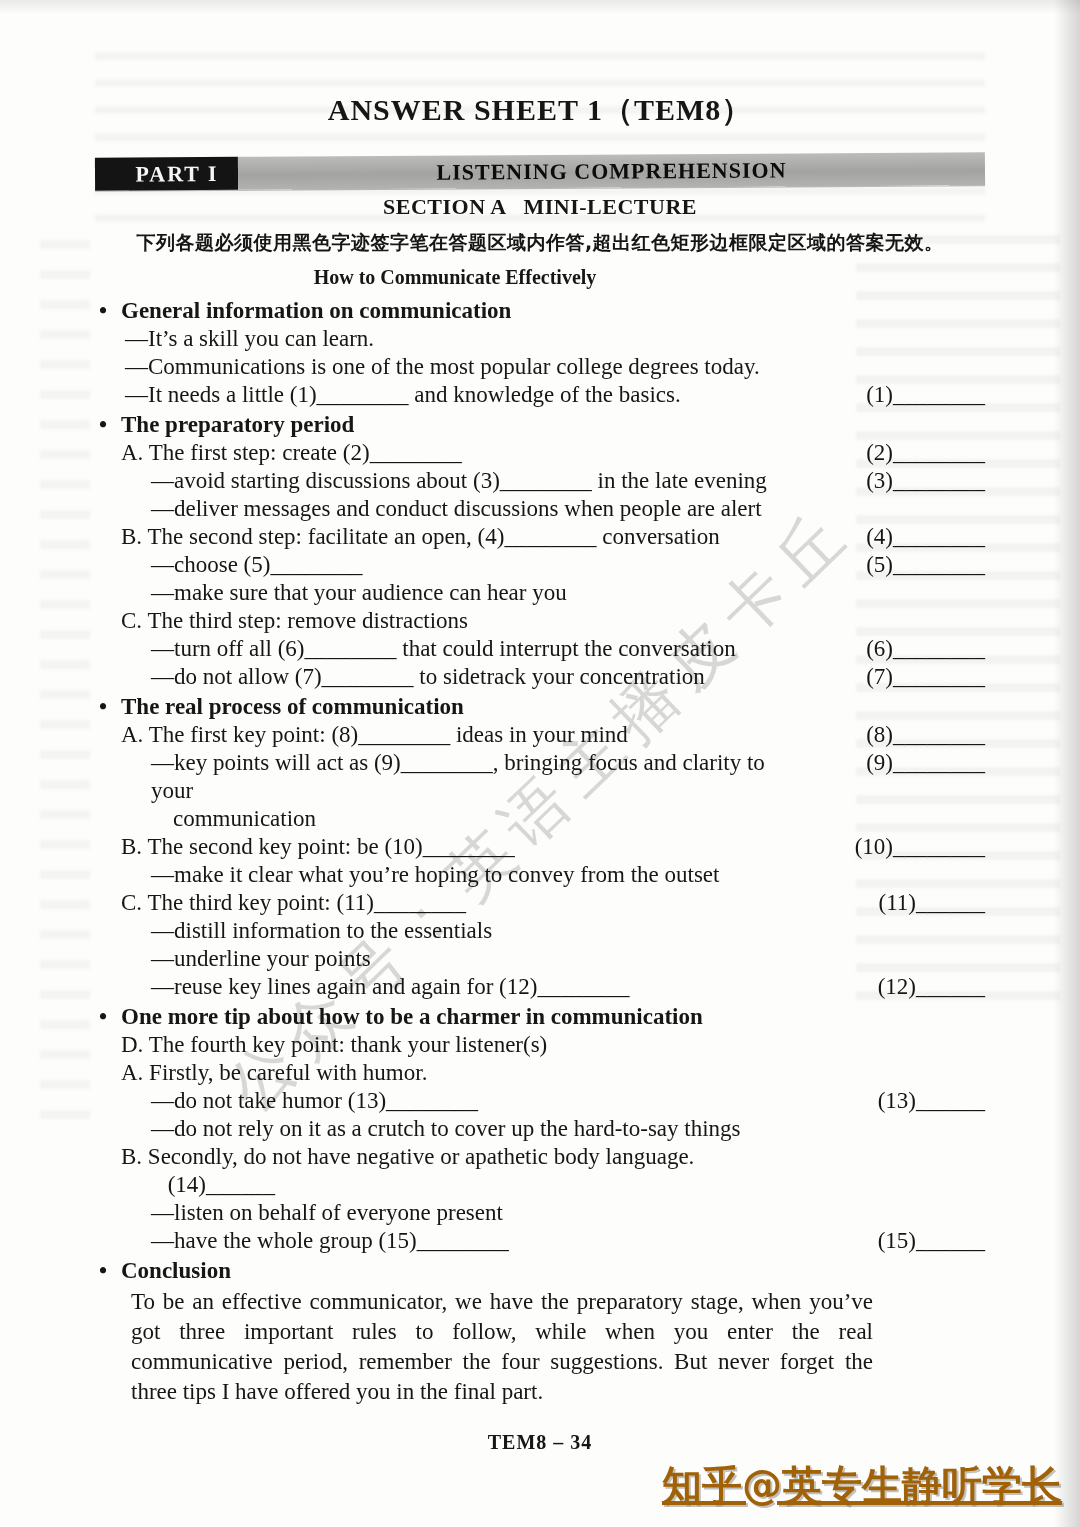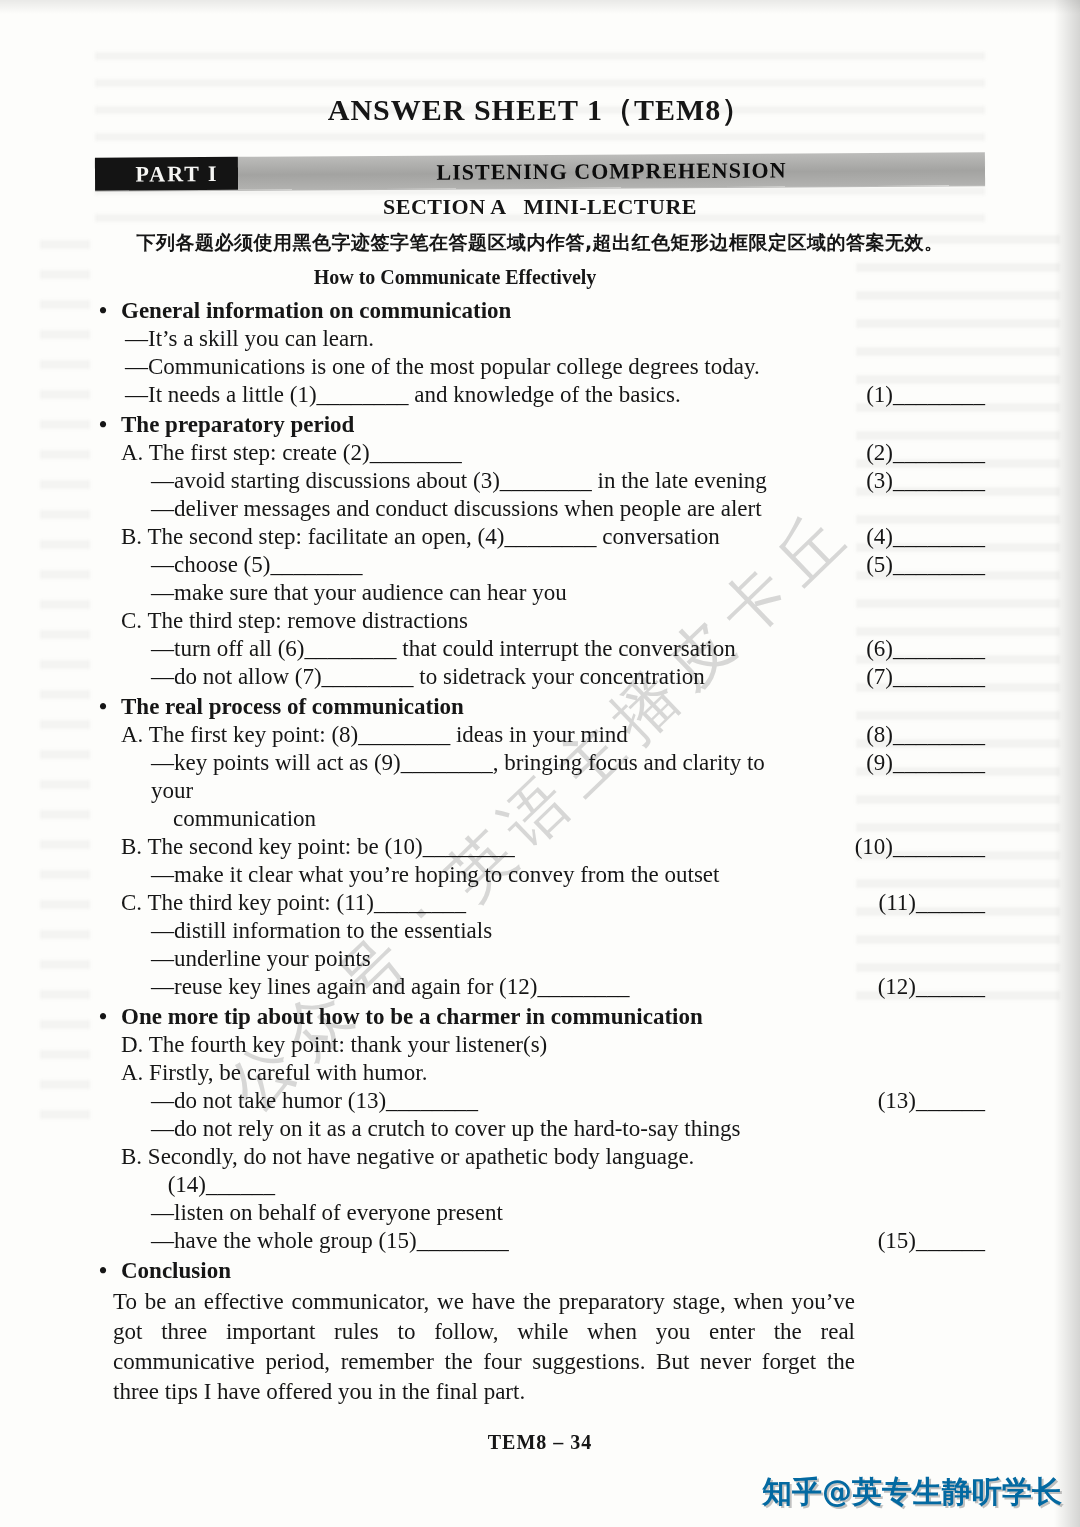--- a/index.html
+++ b/index.html
@@ -38,23 +38,24 @@
   .wm-diag {
     position:absolute; left:50%; top:53%; z-index:1;
     transform:translate(-50%,-50%) rotate(-44deg);
     font-size:64px; letter-spacing:12px; white-space:nowrap;
     color:#8d8d8d; opacity:.33;
     font-family:"DejaVu Sans", sans-serif;
     pointer-events:none;
   }
   .wm-corner {
     position:absolute; right:18px; bottom:14px; z-index:4;
-    font-size:30px; font-weight:bold; color:#0369a1;
+    font-size:40px; font-weight:bold; color:#a16207;
     font-family:"DejaVu Sans", sans-serif;
     text-shadow:2px 2px 0 rgba(120,120,120,.45);
+    text-decoration:underline;
   }
 
   .inner { position:relative; z-index:2; padding:78px 95px 0 95px; }
 
   .sheet-title {
     margin:12px; text-align:center;
     font-size:30px; font-weight:bold; letter-spacing:1px;
   }
 
   .banner {
@@ -93,21 +94,21 @@
   .row .t { flex:1 1 auto; }
   .row .ans { flex:0 0 128px; text-align:right; padding-left:4px; white-space:nowrap;margin-left:48px; }
 
   .lv-h { margin-top:2px; }
   .lv-h .t { font-weight:bold; }
   .lv-h .t::before { content:"•"; display:inline-block; width:22px; padding-left:4px; }
   .lv-d1 .t { padding-left:30px; }
   .lv-a  .t { padding-left:26px; }
   .lv-d2 .t { padding-left:56px; }
   .lv-cont .t { padding-left:78px; }
-  .lv-p .t  { flex:0 0 auto; width:742px; margin-left:18px; text-align:justify; line-height:30px; padding-top:2px; }
+  .lv-p .t  { flex:0 0 auto; width:742px; margin-left:36px; text-align:justify; line-height:30px; padding-top:2px; }
 
   .footer {
     margin-top:24px; text-align:center;
     font-size:20px; font-weight:600; letter-spacing:1px;
   }
 </style>
 </head>
 <body>
 
 <div class="page">

